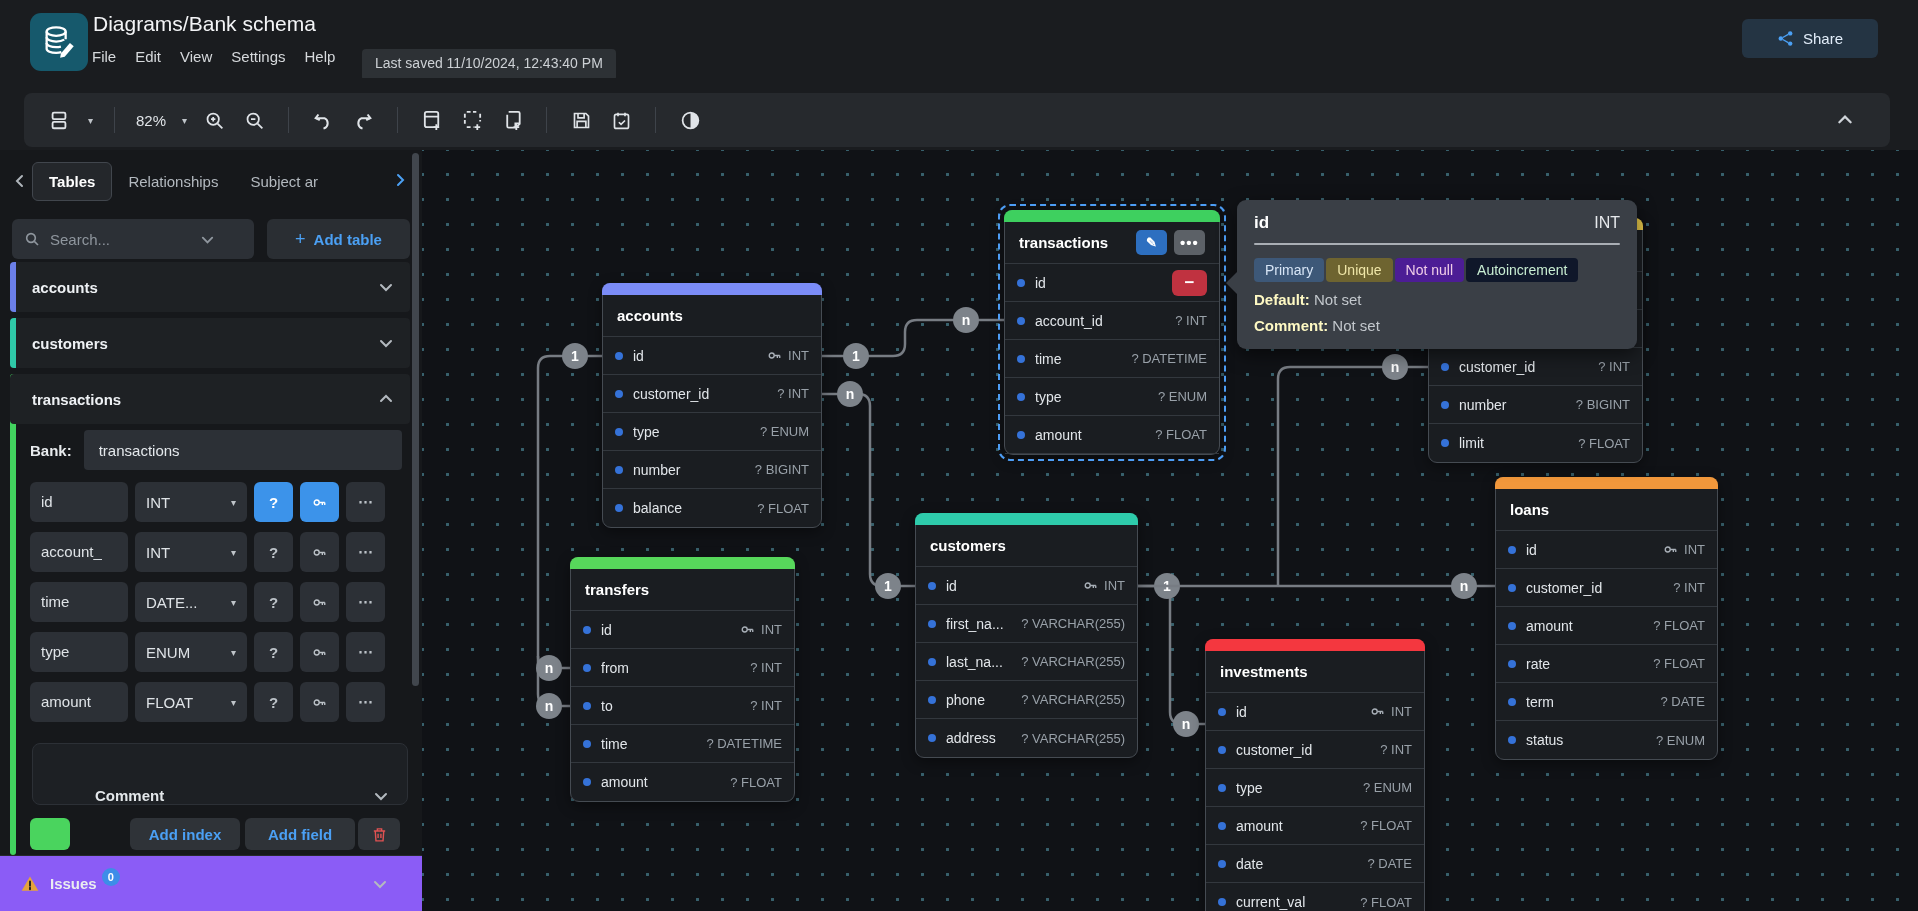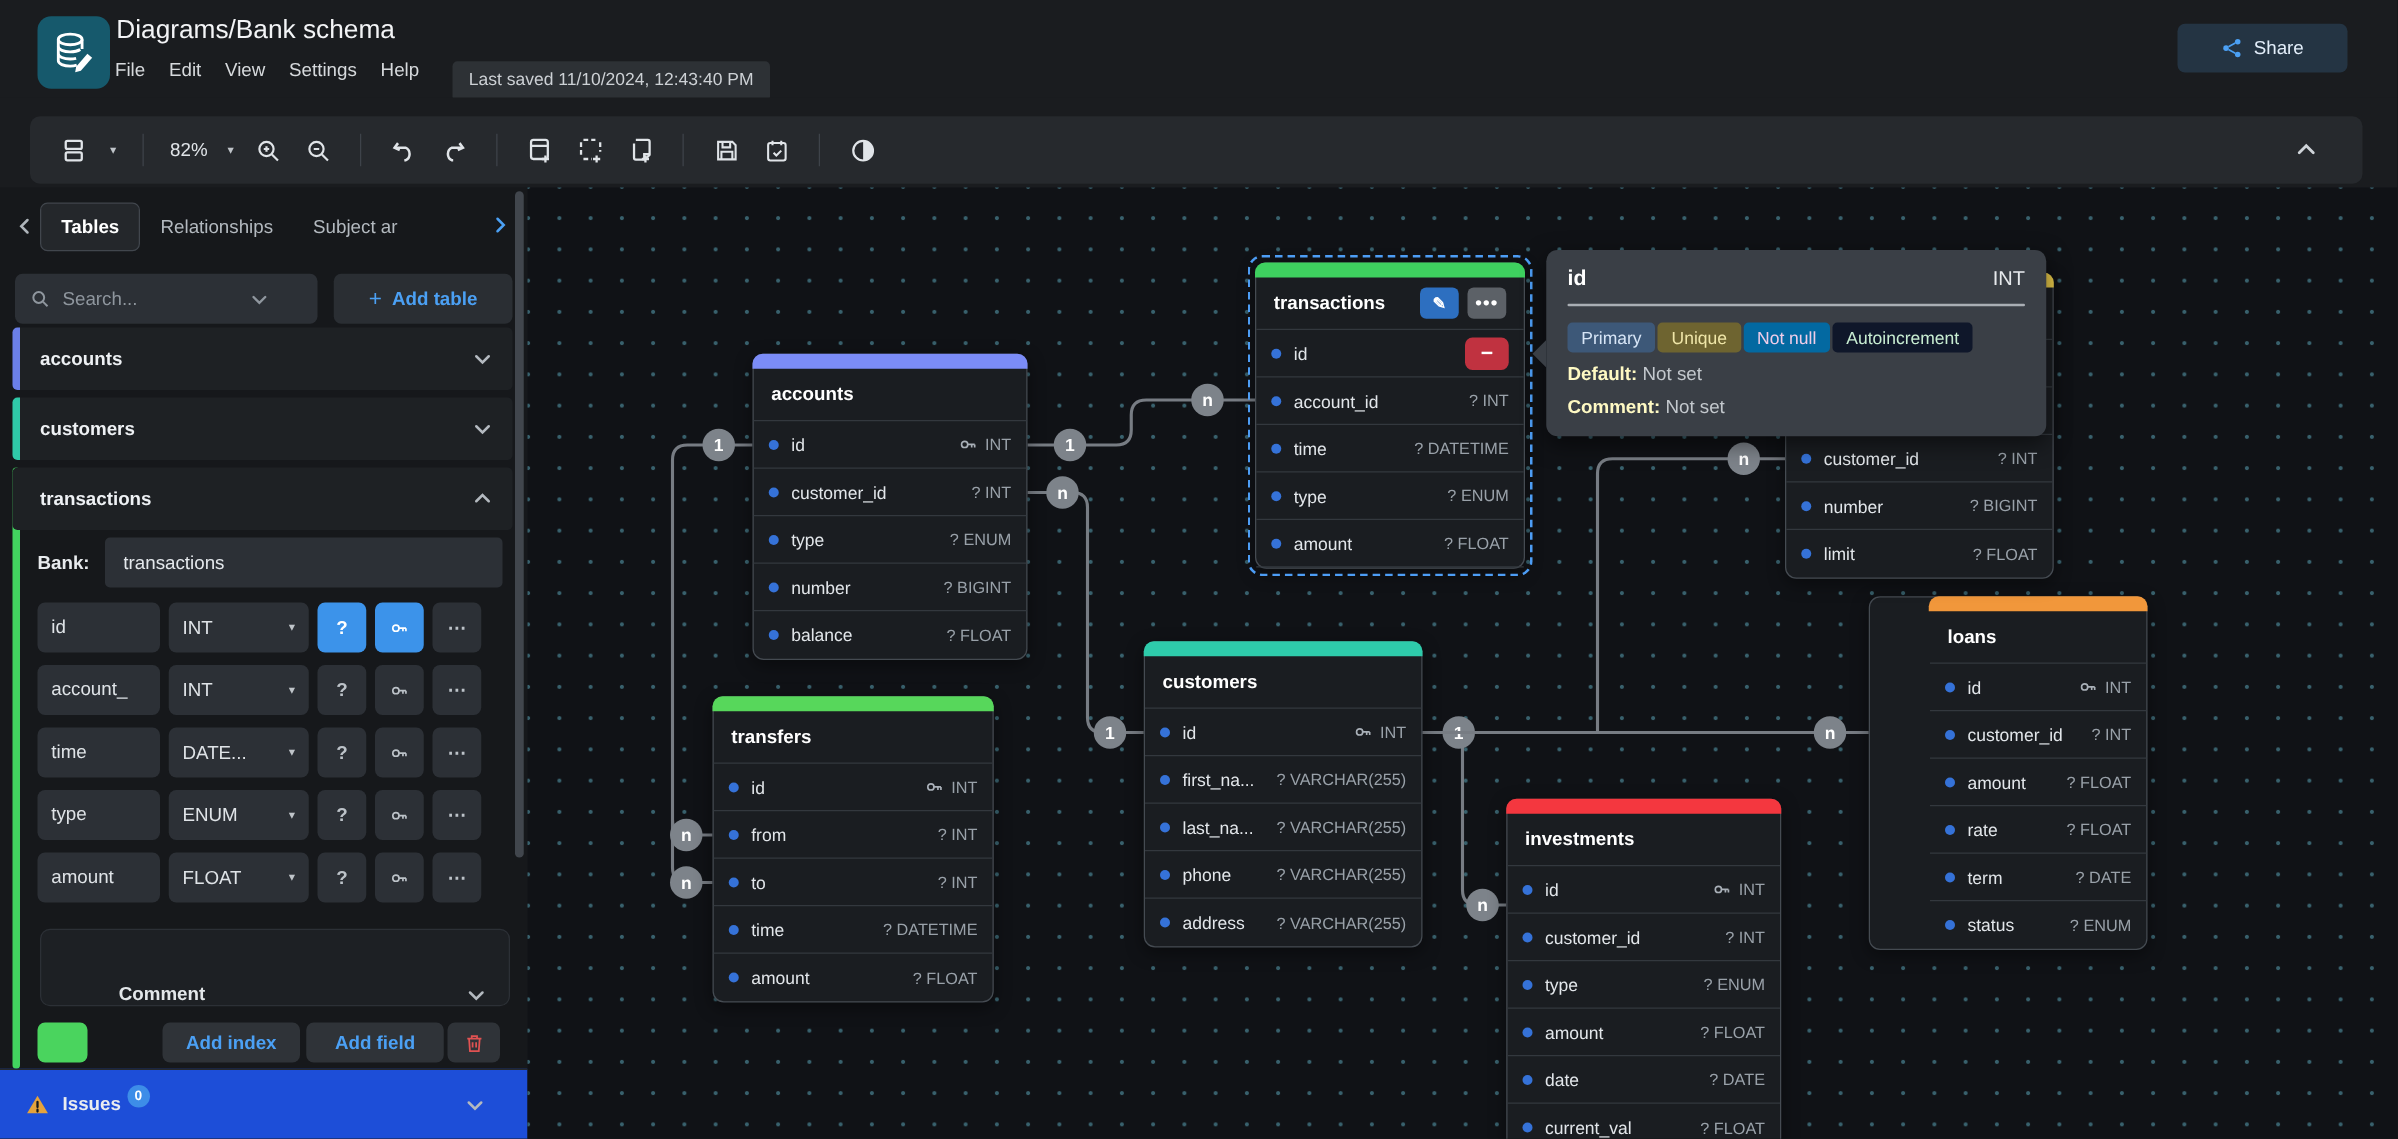--- a/index.html
+++ b/index.html
@@ -62,21 +62,21 @@
   .fbtn { width:39px; height:40px; background:#2c3036; border-radius:6px; display:flex; align-items:center; justify-content:center; font-size:15px; font-weight:700; color:#bcc2c8; }
   .fbtn.on { background:#3c93ea; color:#fff; }
   .comment-box { position:absolute; left:22px; top:369px; width:376px; height:62px; background:#1d2024; border:1px solid #2c3036; border-radius:8px; display:flex; align-items:flex-end;padding-left:36px; }
   .comment-box .lbl { margin-left:26px; font-size:15px; font-weight:600; color:#e3e7ea; }
   .comment-box .chev { margin-left:auto; margin-right:18px; color:#b3b9bf; }
   .btn-row { position:absolute; left:20px; top:444px; width:380px; height:32px; }
   .swatch { position:absolute; left:0; top:0; width:40px; height:32px; border-radius:6px; }
   .sbtn { position:absolute; top:0; width:110px; height:32px; background:#2f3338; border-radius:6px; color:#4ba0f4; font-size:15px; font-weight:700; display:flex; align-items:center; justify-content:center; }
   .trash-btn { position:absolute; left:328px; top:0; width:42px; height:32px; background:#2f3338; border-radius:6px; display:flex; align-items:center; justify-content:center; color:#e05252; }
   .scroll-thumb { position:absolute; left:412px; top:3px; width:7px; height:533px; background:#41464d; border-radius:4px; }
-  .issues-bar { position:absolute; left:0; bottom:0; width:422px; height:56px; background:#1d4ed8; border-top:1px solid #26292d; display:flex; align-items:center; padding:17px 20px; }
+  .issues-bar { position:absolute; left:0; bottom:0; width:422px; height:56px; background:#8b5cf6; border-top:1px solid #26292d; display:flex; align-items:center; padding:17px 20px; }
   .issues-bar .lbl { margin-left:10px; font-size:15px; font-weight:700; color:#eaedf0; }
   .issues-badge { width:18px; height:18px; border-radius:50%; background:#3d8de8; color:#fff; font-size:11px; font-weight:700; display:flex; align-items:center; justify-content:center; margin-left:5px; margin-bottom:14px; }
   .issues-bar .chev { margin-left:auto; margin-right:14px; color:#b3b9bf; }
 
   
   .canvas { position:absolute; left:422px; top:150px; width:1496px; height:761px; background-color:#101216;
             background-image:radial-gradient(rgba(96,175,195,0.5) 1.4px, transparent 1.8px);
             background-size:25px 25px; background-position:13px 12px; }
   .rel-layer { position:absolute; left:0; top:0; z-index:1; }
   .table-card { position:absolute; background:#1a1d21; border:1px solid #454b52; border-radius:9px; z-index:2; box-shadow:0 4px 14px rgba(0,0,0,0.4); }
@@ -618,21 +618,21 @@
           <span class="dot"></span>
           <span class="fname2">date</span>
           <span class="ftype">? DATE</span>
         </div>
         <div class="t-row">
           <span class="dot"></span>
           <span class="fname2">current_val</span>
           <span class="ftype">? FLOAT</span>
         </div>
       </div>
-      <div class="table-card" style="left: 1073px; top: 327px; width: 223px; padding-left: 48px;">
+      <div class="table-card" style="left: 1073px; top: 327px; width: 223px;">
         <div class="stripe" style="background:#f1973b"></div>
         <div class="t-title">
           <span>loans</span>
         </div>
         <div class="t-row">
           <span class="dot"></span>
           <span class="fname2">id</span>
           <span class="ftype">
             <svg width="15" height="15" viewBox="0 0 20 20" style="color:#a9b0b8">
               <circle cx="6.3" cy="10" r="3.3" fill="none" stroke="currentColor" stroke-width="1.8"></circle>
@@ -695,19 +695,19 @@
   <div class="tooltip">
     <div class="tt-arrow"></div>
     <div class="tt-head">
       <span>id</span>
       <span class="tt-type">INT</span>
     </div>
     <div class="tt-div"></div>
     <div class="tt-badges">
         <span class="badge" style="background: rgb(61, 88, 120); color: rgb(215, 229, 246);">Primary</span>
         <span class="badge" style="background: rgb(110, 100, 48); color: rgb(239, 230, 168);">Unique</span>
-        <span class="badge" style="background: #0369a1; color: rgb(240, 205, 232);">Not null</span>
+        <span class="badge" style="background: #4c1d95; color: rgb(240, 205, 232);">Not null</span>
         <span class="badge" style="background: #0f172a; color: rgb(200, 237, 210);">Autoincrement</span>
       </div>
     <div class="tt-line"><b>Default:</b> <span>Not set</span></div>
     <div class="tt-line"><b>Comment:</b> <span>Not set</span></div>
   </div>
 </div>
 
 </body></html>

